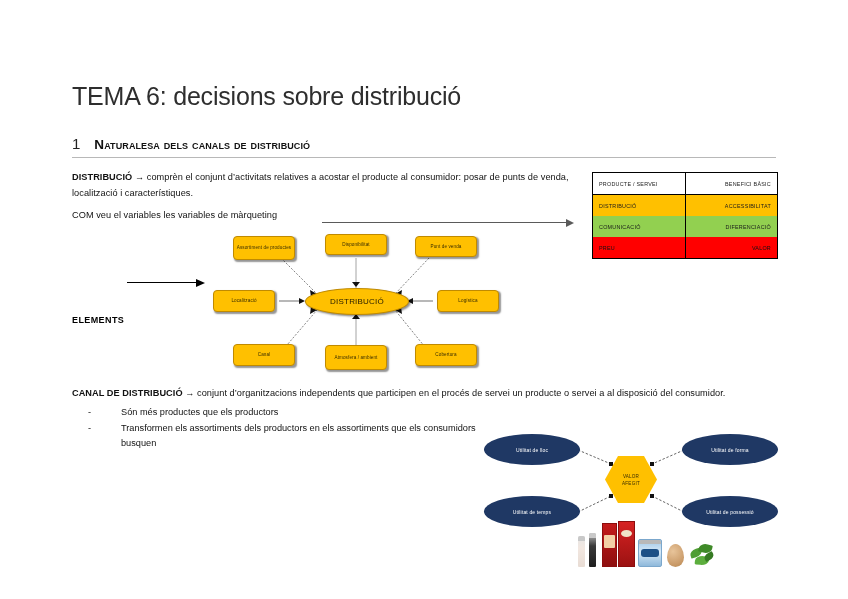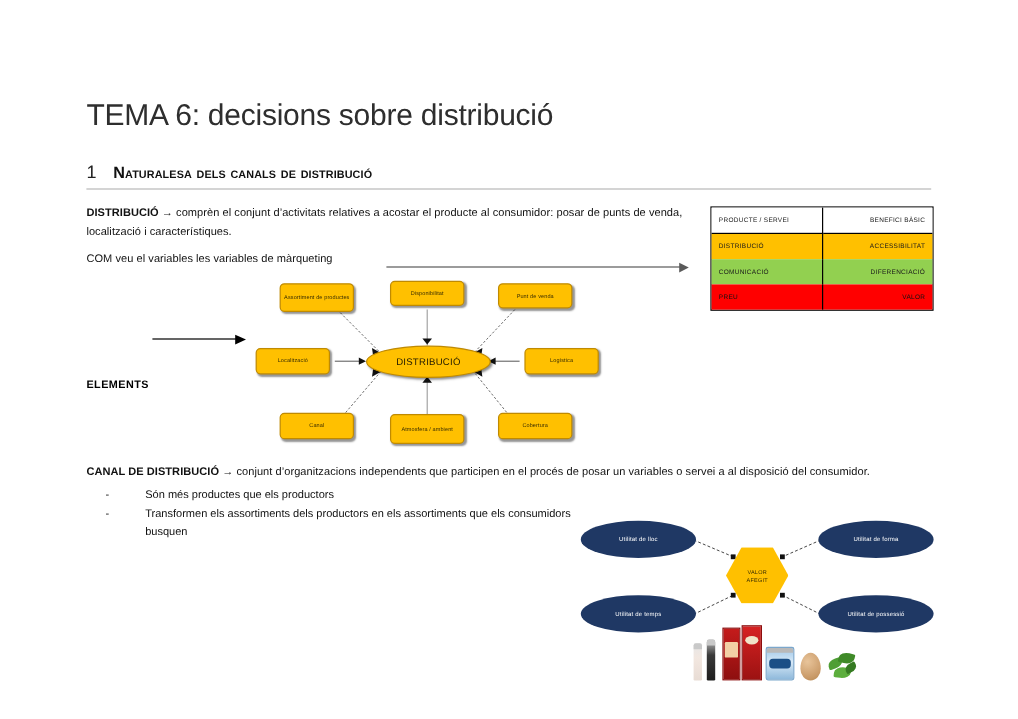--- a/index.html
+++ b/index.html
@@ -398,21 +398,21 @@
     </div>
     <div class="d1-box" style="left:120px; top:113px; width:62px; height:25px;">
       <span>Atmosfera / ambient</span>
     </div>
     <div class="d1-box" style="left:210px; top:112px; width:62px; height:22px;">
       <span>Cobertura</span>
     </div>
   </div>
 
   <div class="para" id="p-canal">
-    <b>CANAL DE DISTRIBUCIÓ</b><span> </span><span>→</span><span> conjunt d’organitzacions independents que participen en el procés de posar un variables o servei a al disposició del consumidor.</span>
+    <b>CANAL DE DISTRIBUCIÓ</b><span> </span><span>→</span><span> conjunt d’organitzacions independents que participen en el procés de servei un producte o servei a al disposició del consumidor.</span>
   </div>
 
   <div class="bullets">
     <div class="bullet-row">
       <span class="bullet-dash">-</span>
       <span class="bullet-text">Són més productes que els productors</span>
     </div>
     <div class="bullet-row">
       <span class="bullet-dash">-</span>
       <span class="bullet-text">Transformen els assortiments dels productors en els assortiments que els consumidors busquen</span>

